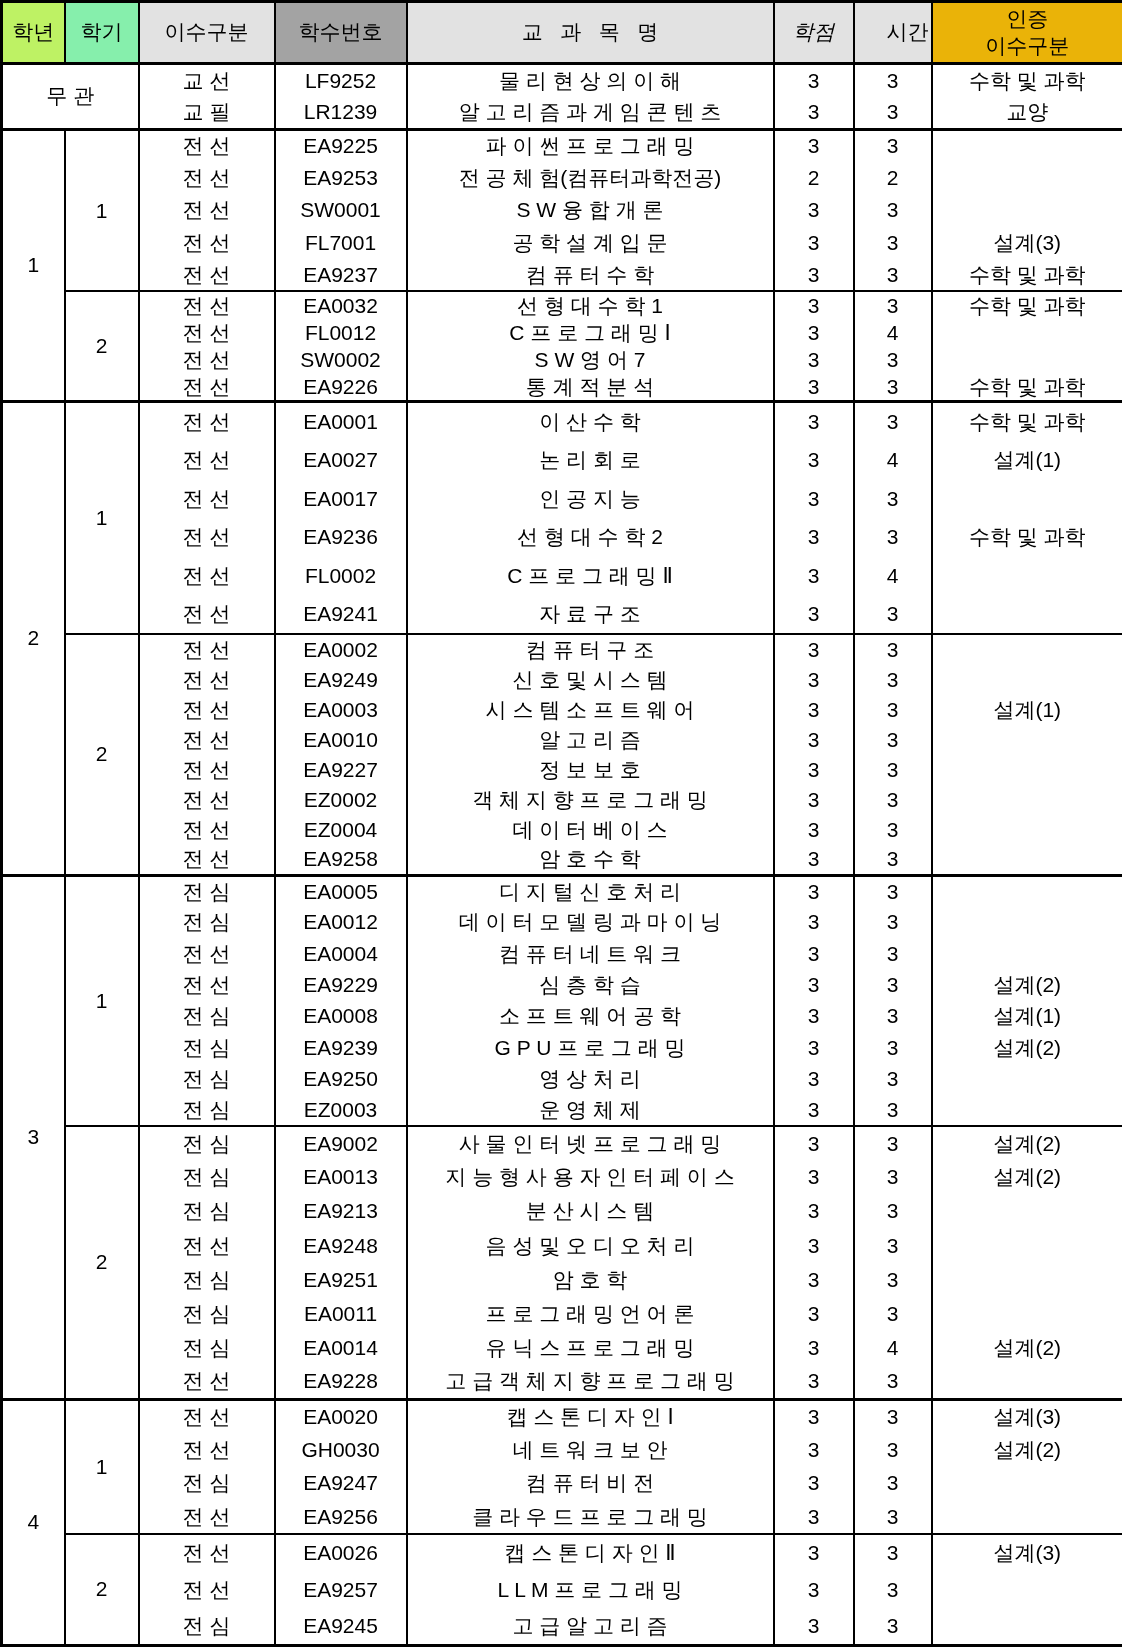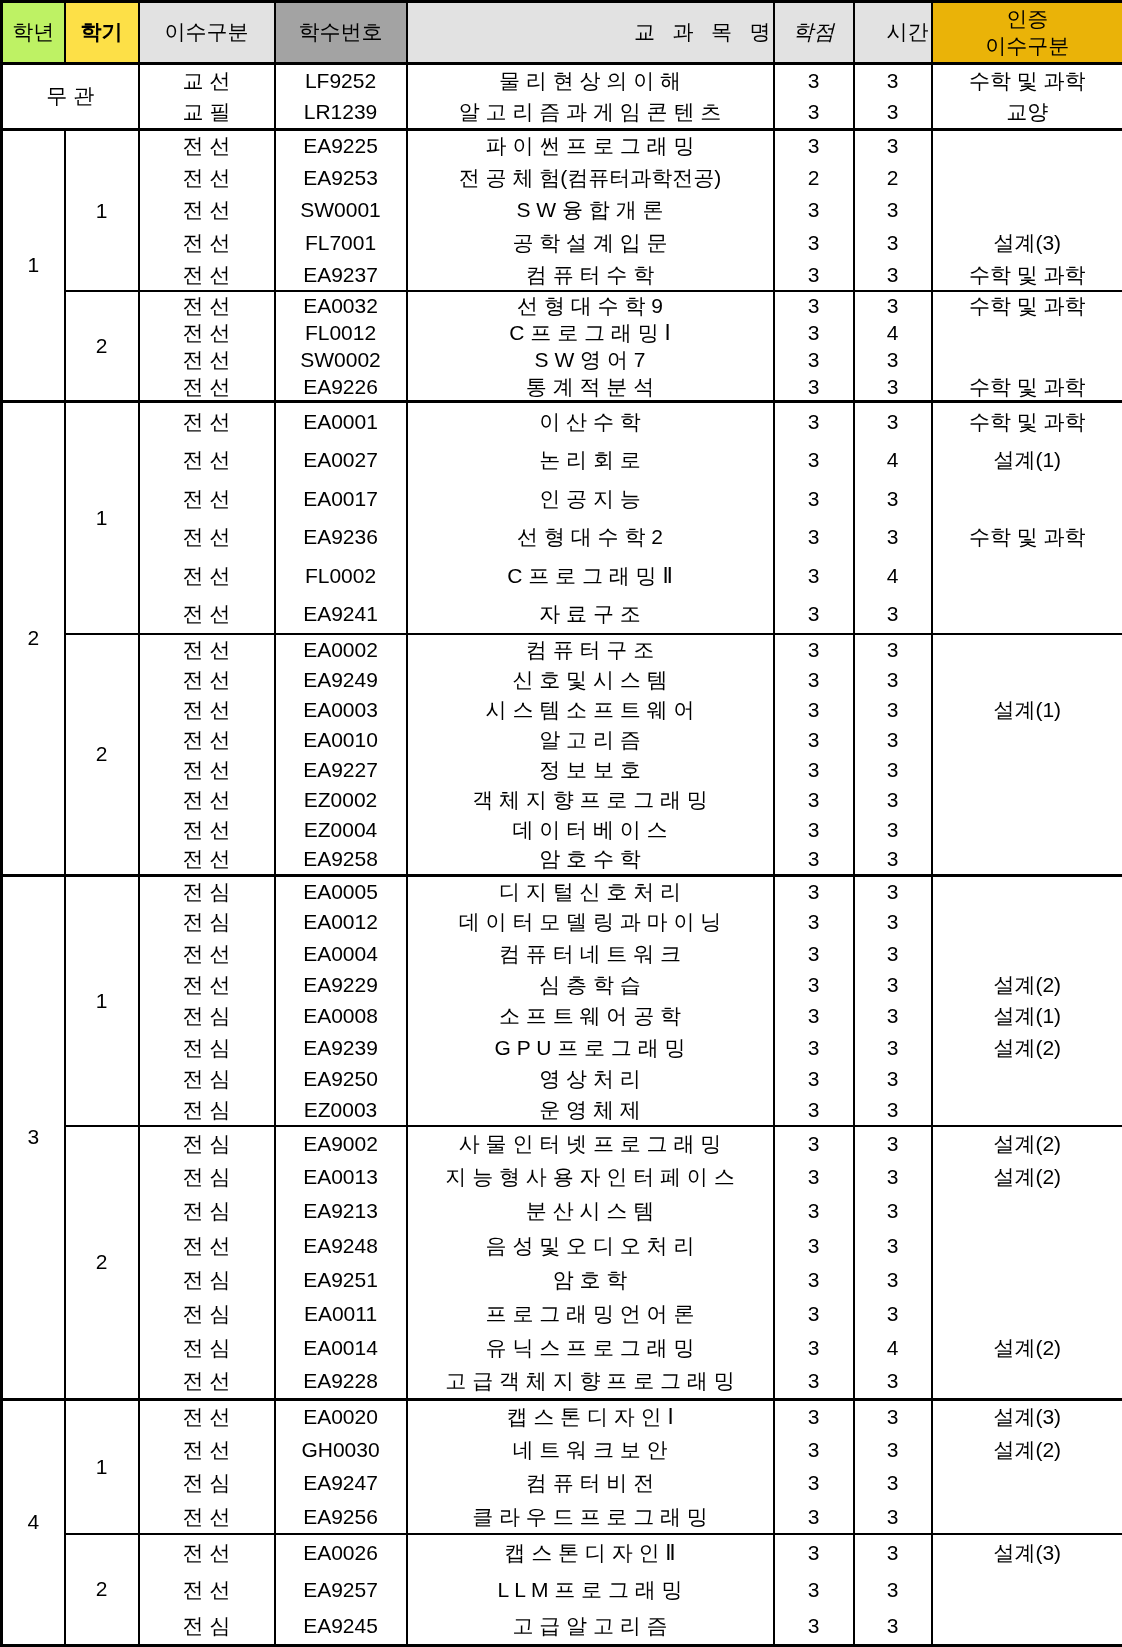--- a/index.html
+++ b/index.html
@@ -64,24 +64,24 @@
       <col class="c-cat">
       <col class="c-code">
     <col class="c-name">
       <col class="c-credit">
       <col class="c-hour">
       <col class="c-cert">
   </colgroup>
   <thead>
     <tr>
       <th style="background: #bef264;">학년</th>
-      <th style="background: #fde047; font-weight: bold;">학기</th>
+      <th style="background: #86efac;">학기</th>
       <th style="background: rgb(226, 226, 226);">이수구분</th>
       <th style="background: #a3a3a3;">학수번호</th>
-      <th style="background: rgb(226, 226, 226); text-align: right;">교   과   목   명</th>
+      <th style="background: rgb(226, 226, 226);">교   과   목   명</th>
       <th style="background: rgb(226, 226, 226); font-style: italic;">학점</th>
       <th style="background: rgb(226, 226, 226); padding-left: 32px;">시간</th>
       <th style="background: #eab308;">인증
 이수구분</th>
     </tr>
   </thead>
   <tbody>
       <tr class="g0s0 year-start">
         <td rowspan="2" colspan="2">무 관</td>
         <td>교 선</td>
@@ -138,21 +138,21 @@
         <td>EA9237</td>
         <td>컴 퓨 터 수 학</td>
         <td>3</td>
         <td>3</td>
         <td>수학 및 과학</td>
       </tr>
       <tr class="g1s1 sem-start">
         <td rowspan="4">2</td>
         <td>전 선</td>
         <td>EA0032</td>
-        <td>선 형 대 수 학 9</td>
+        <td>선 형 대 수 학 1</td>
         <td>3</td>
         <td>3</td>
         <td>수학 및 과학</td>
       </tr>
       <tr class="g1s1">
         <td>전 선</td>
         <td>FL0012</td>
         <td>C 프 로 그 래 밍 Ⅰ</td>
         <td>3</td>
         <td>4</td>

